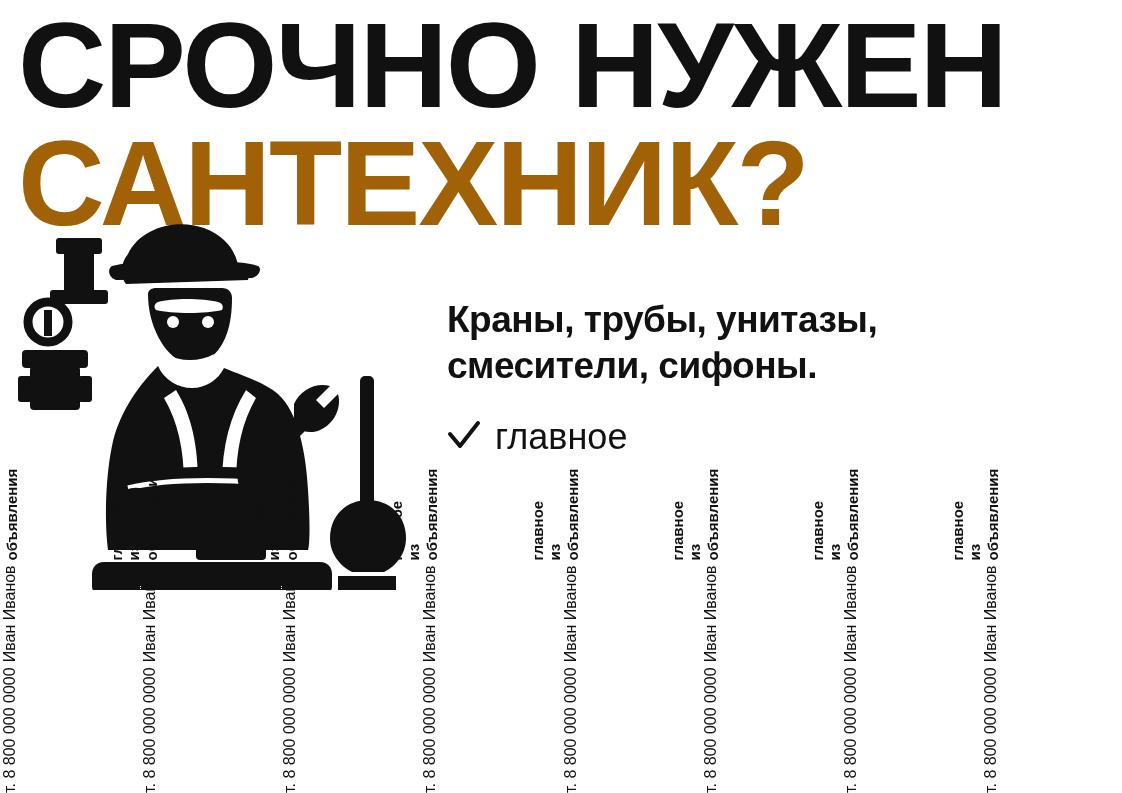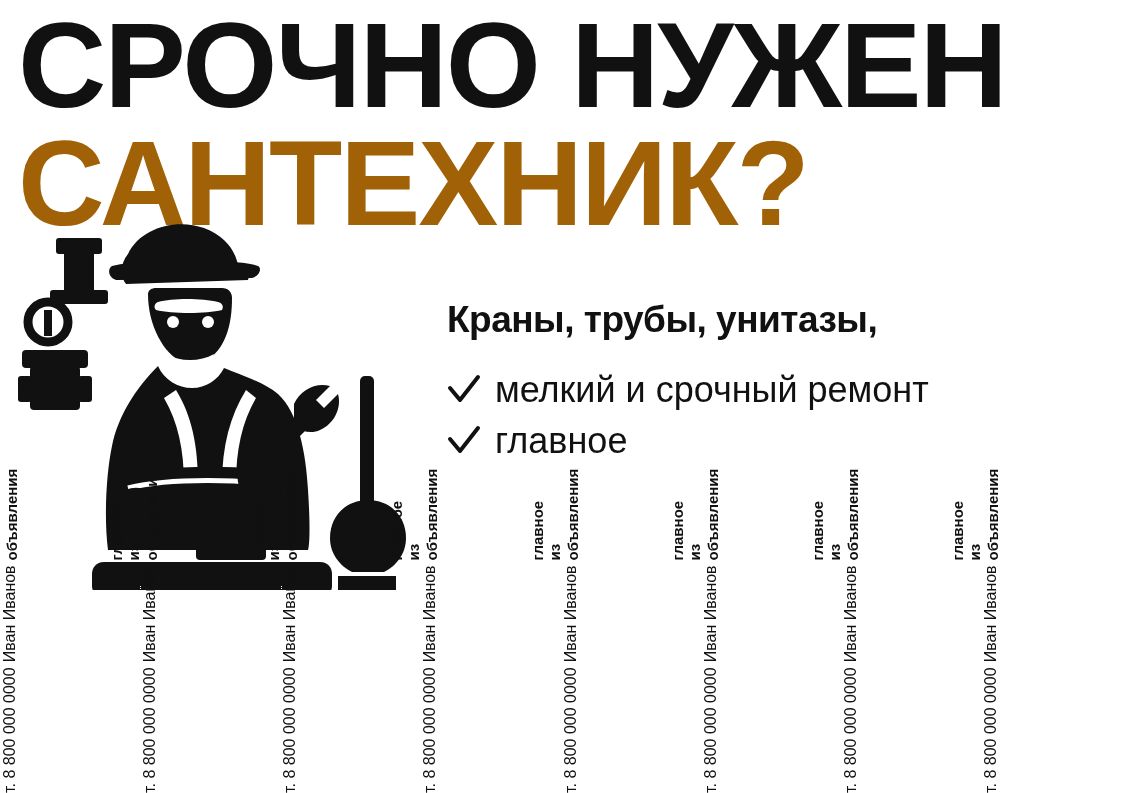--- a/index.html
+++ b/index.html
@@ -212,37 +212,30 @@
       <rect x="222" y="318" width="12" height="26" rx="3"></rect>
 
       <path d="M96 372h216c8 0 12 6 12 12v12c0 6-4 10-12 10H96c-8 0-12-4-12-10v-12c0-6 4-12 12-12z"></path>
     </g>
   </svg>
 </div>
 
 <div class="copy">
   <div class="subhead">
     <div>Краны, трубы, унитазы,</div>
+    <div>смесители, сифоны.</div>
   </div>
 
   <div class="bullets">
     <div class="bullet">
       <span class="check-icon">
         <svg viewBox="0 0 34 34" width="34" height="34" xmlns="http://www.w3.org/2000/svg">
           <path d="M3 15 L13 27 L31 4" fill="none" stroke="#111111" stroke-width="4" stroke-linecap="round" stroke-linejoin="round"></path>
         </svg>
       </span>
-      <span class="bullet-text">мелкий и срочный ремонт</span>
-    </div>
-    <div class="bullet">
-      <span class="check-icon">
-        <svg viewBox="0 0 34 34" width="34" height="34" xmlns="http://www.w3.org/2000/svg">
-          <path d="M3 15 L13 27 L31 4" fill="none" stroke="#111111" stroke-width="4" stroke-linecap="round" stroke-linejoin="round"></path>
-        </svg>
-      </span>
       <span class="bullet-text">главное</span>
     </div>
   </div>
 </div>
 
 <div class="tabs">
   <div class="tab">
     <div class="tab-inner">
         <div class="tab-rot">
       <span class="tab-phone">т. 8 800 000 0000</span>

